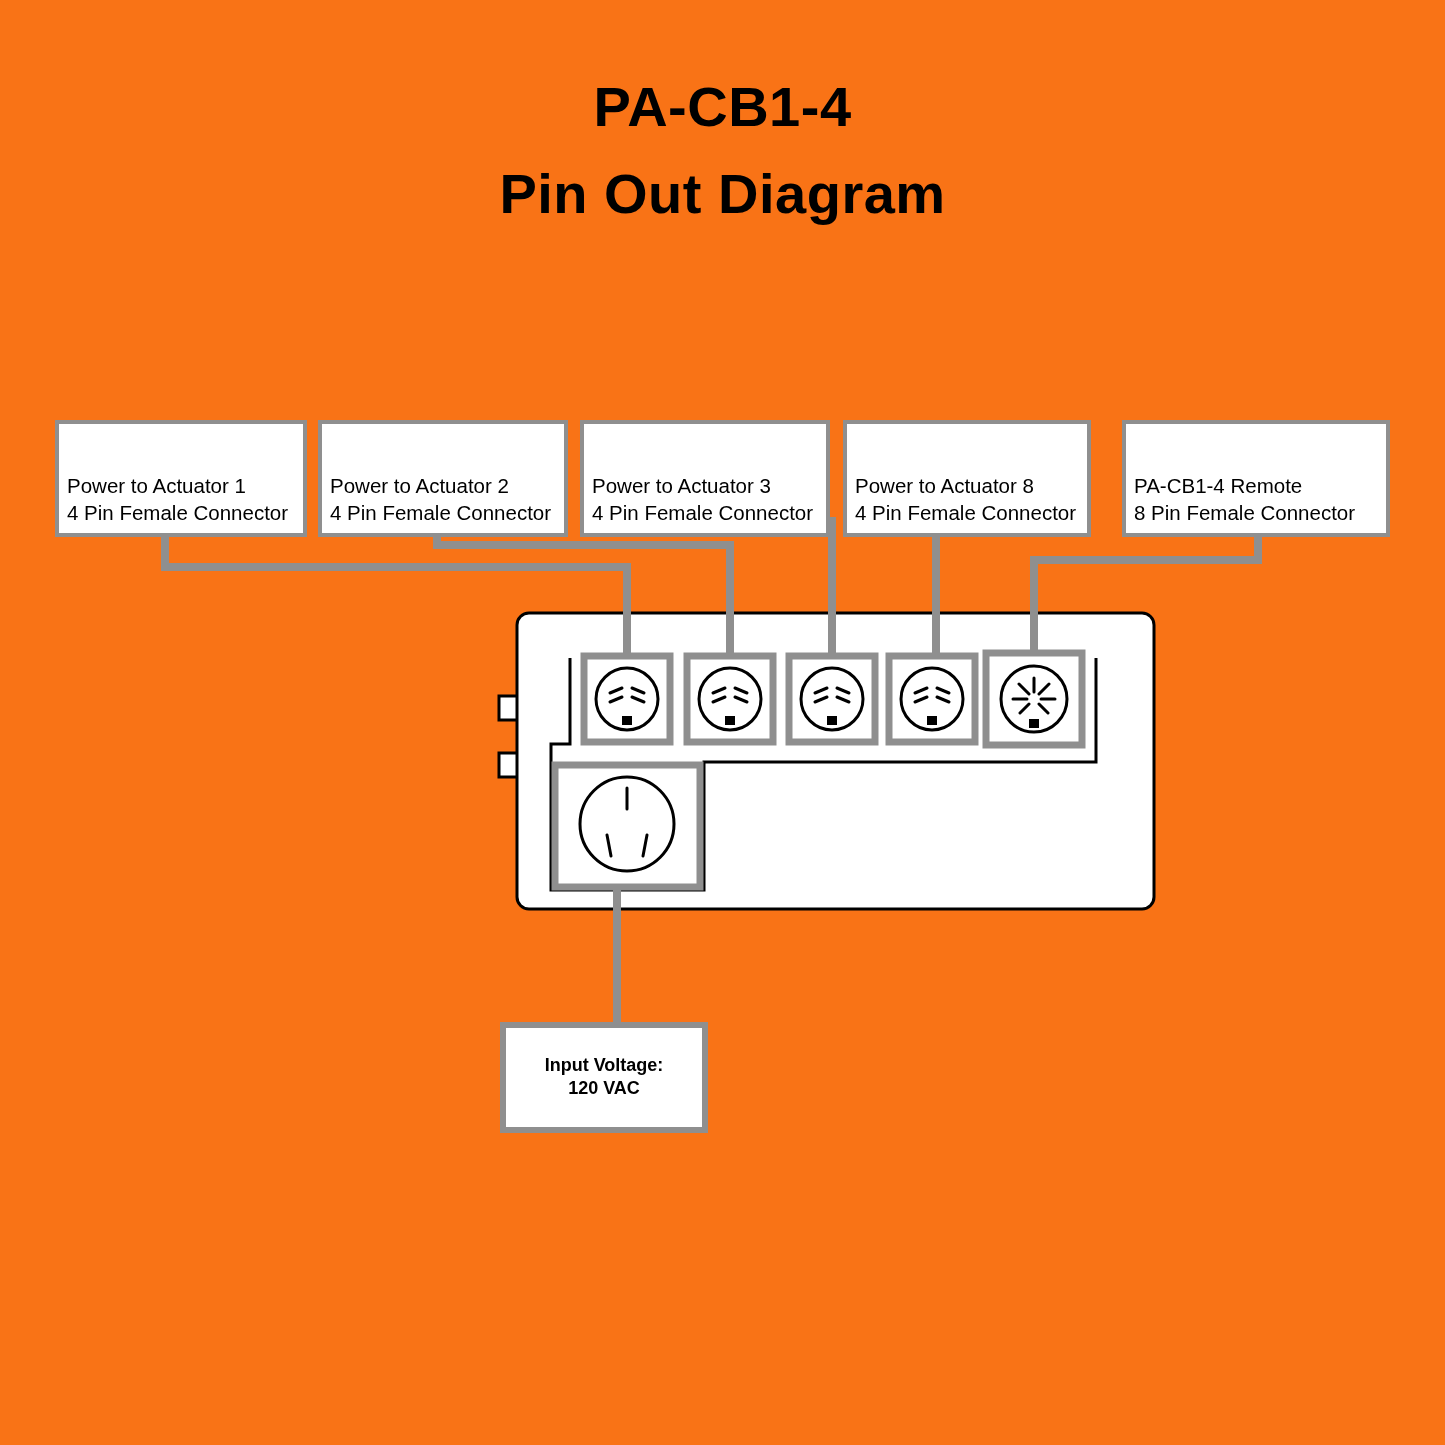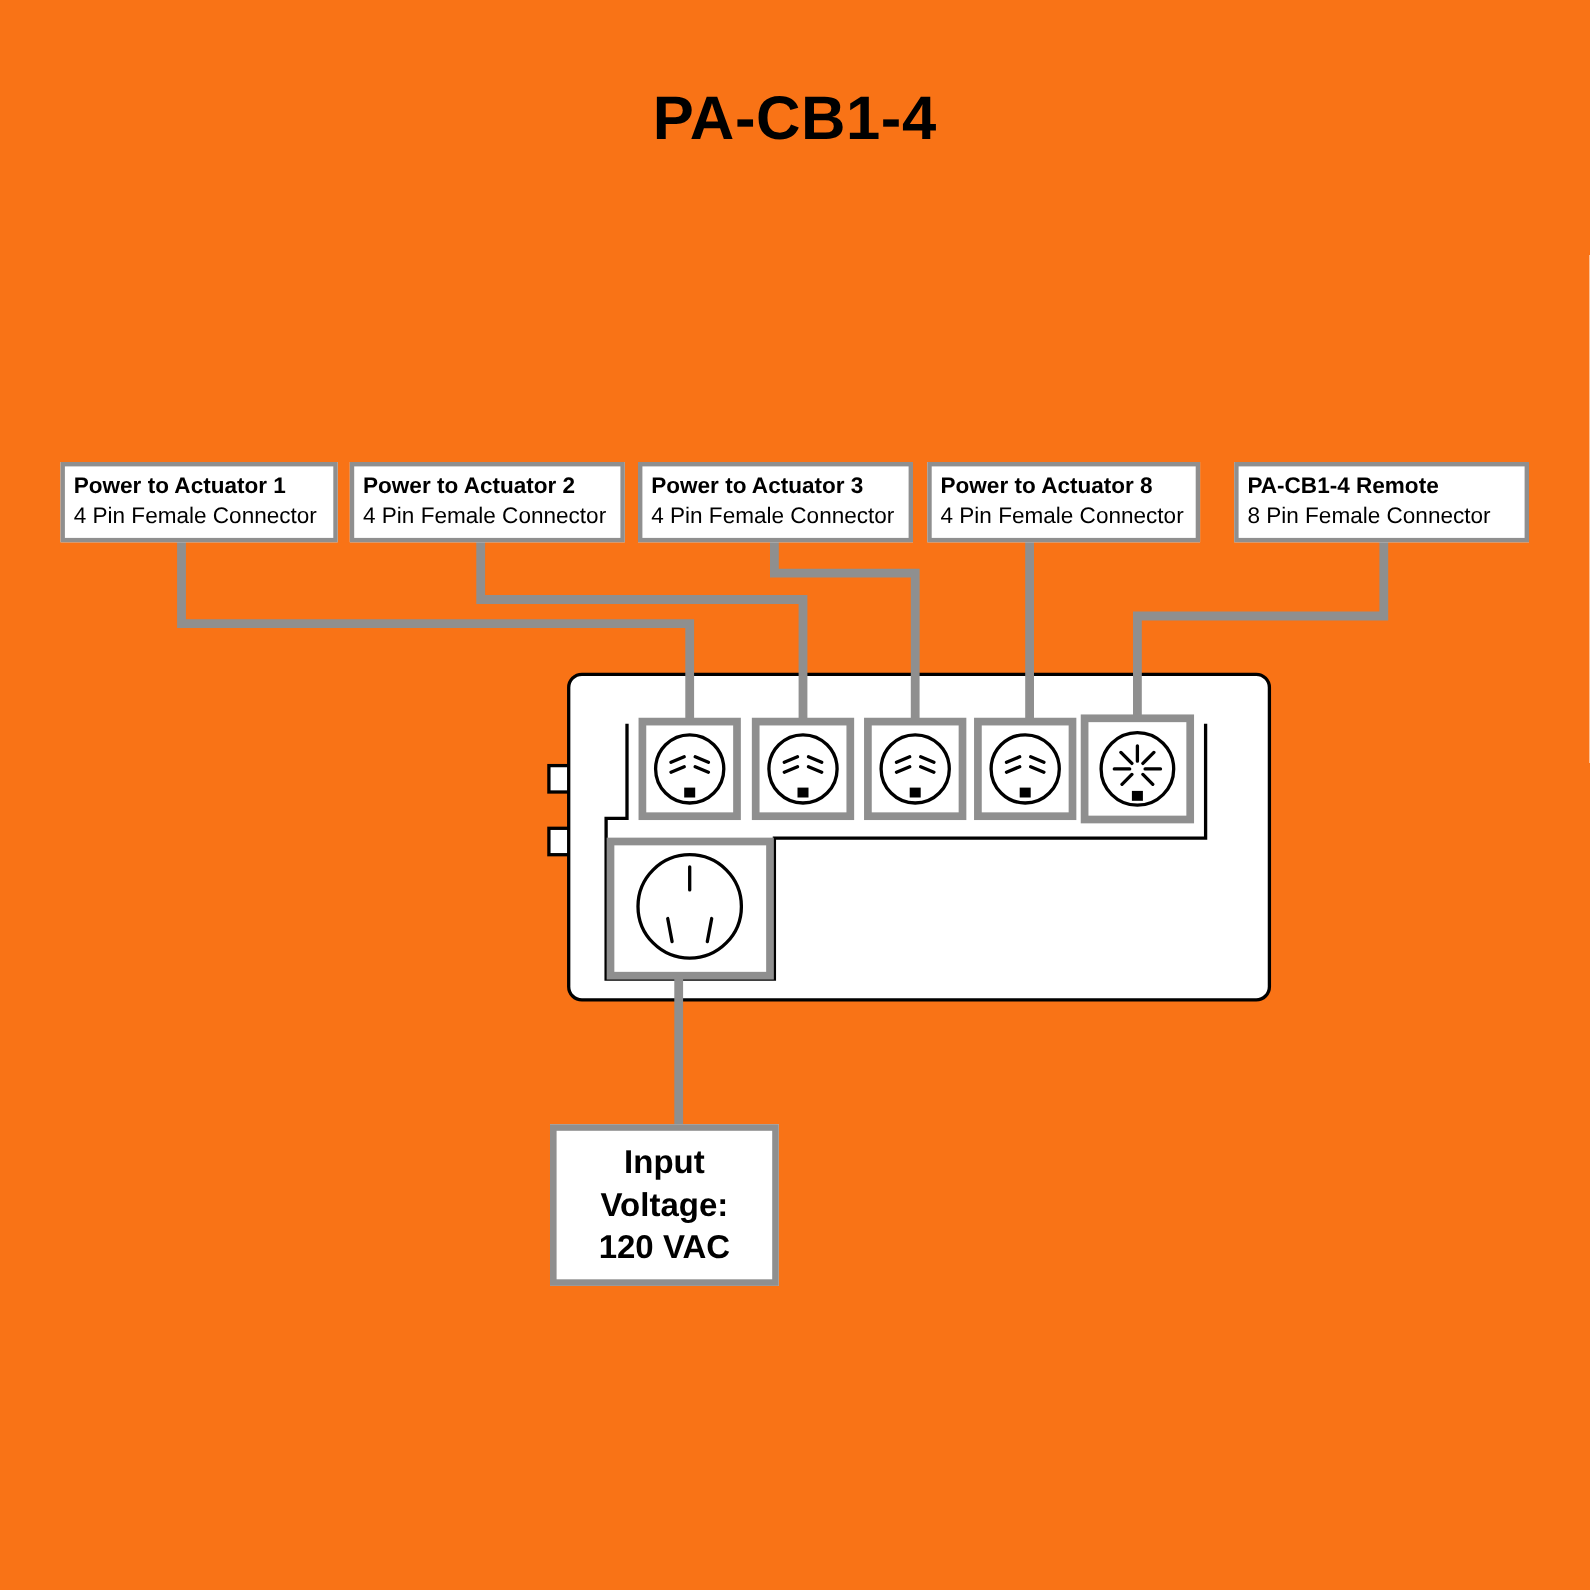--- a/index.html
+++ b/index.html
@@ -33,51 +33,52 @@
   .label-box {
     position: absolute;
     top: 420px;
     background: #ffffff;
     border: 4px solid #8f8f8f;
     padding: 5px 8px 7px 8px;
     font-size: 20.5px;
     line-height: 1.3;
     white-space: nowrap;
   }
-  .label-title { font-weight: bold; }
+  .label-title { font-weight: normal; margin-top: 44px; }
   .label-sub { font-weight: normal; }
 
   .iv-box {
     position: absolute;
     left: 500px;
     top: 1022px;
     width: 208px;
     background: #ffffff;
     border: 6px solid #8f8f8f;
     text-align: center;
-    padding: 9px 4px;
-    font-size: 30px;
+    padding: 26px 4px;
+    font-size: 18px;
     font-weight: bold;
     line-height: 1.3;
   }
 
   
   .unit    { fill: #ffffff; stroke: #000000; stroke-width: 3; }
   .bline   { fill: #ffffff; stroke: #000000; stroke-width: 3; }
   .bpath   { fill: none;    stroke: #000000; stroke-width: 3; }
   .gline   { fill: none;    stroke: #8f8f8f; stroke-width: 8; }
   .bracket { fill: none;    stroke: #8f8f8f; stroke-width: 7; }
 </style>
 </head>
 <body>
 
 <div class="canvas">
 
   <div class="title">
     <div class="title-line">PA-CB1-4</div>
+    <div class="title-line">Pin Out Diagram</div>
   </div>
 
   <svg class="gfx" width="1445" height="1445" viewBox="0 0 1445 1445">
     <defs>
       <g id="pin4">
         <circle r="31" fill="#ffffff" stroke="#000000" stroke-width="3"></circle>
         <path d="M -17,-6 L -5,-11 M -17,3 L -5,-2 M 5,-11 L 17,-6 M 5,-2 L 17,3" fill="none" stroke="#000000" stroke-width="3" stroke-linecap="round"></path>
         <rect x="-5" y="17" width="10" height="9" fill="#000000"></rect>
       </g>
       <g id="pin8">

